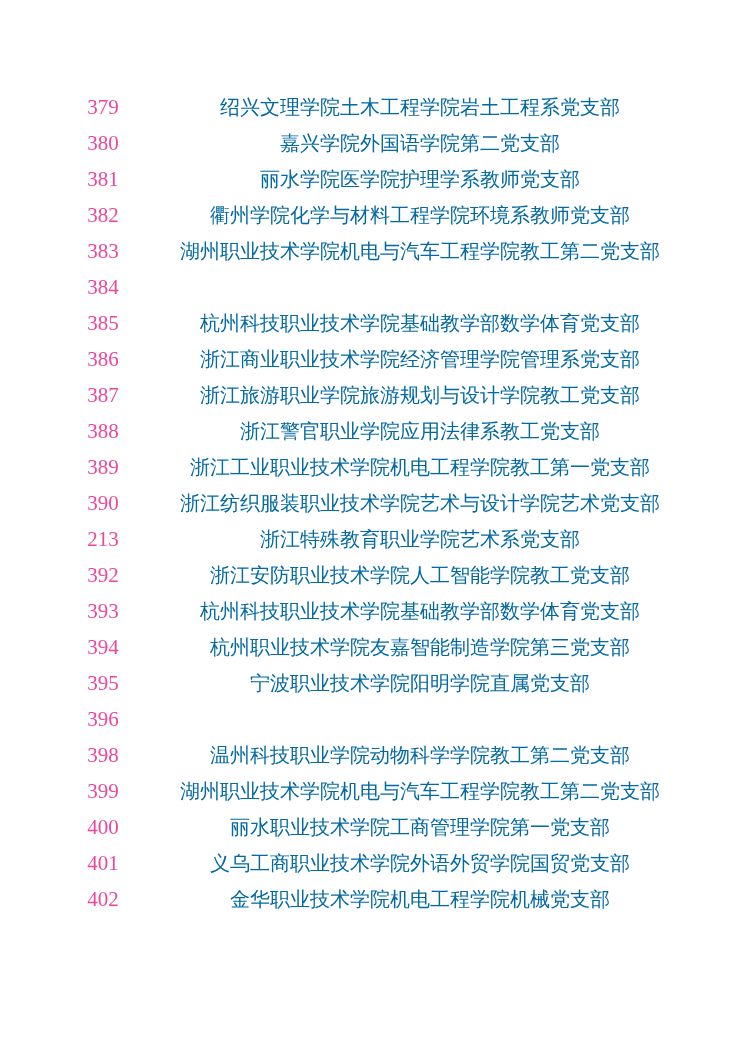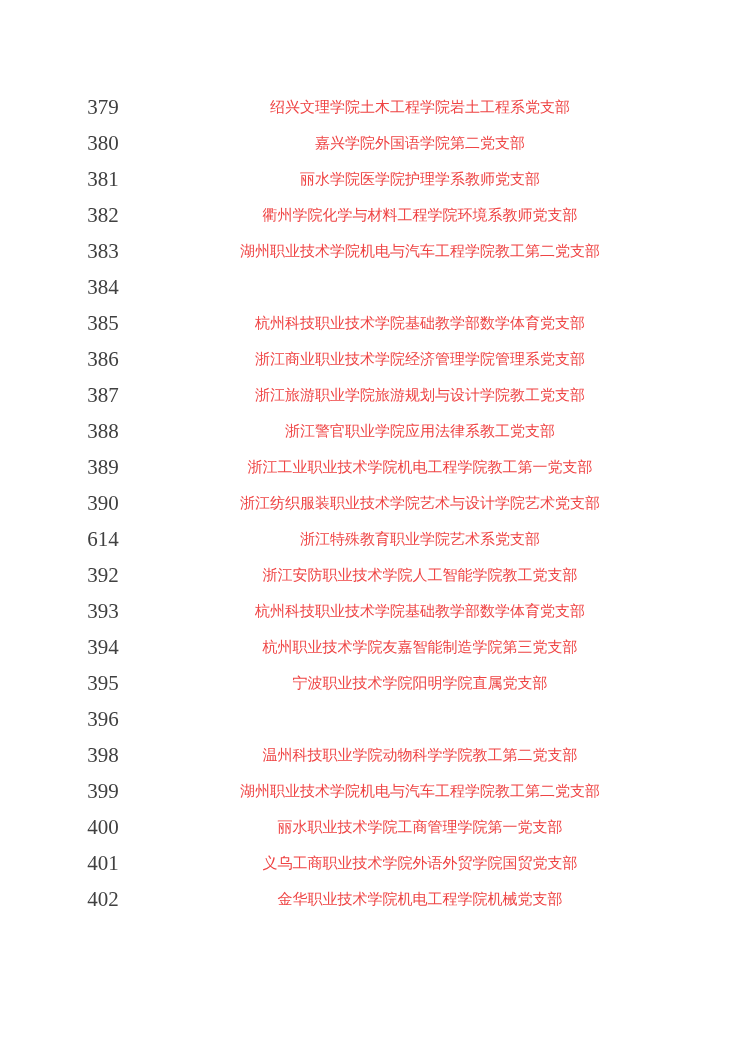--- a/index.html
+++ b/index.html
@@ -25,29 +25,29 @@
     display: flex;
     align-items: center;
     height: 36px;
   }
   .num {
     width: 90px;
     flex: 0 0 90px;
     text-align: center;
     font-family: "Liberation Serif", "DejaVu Serif", serif;
     font-size: 21px;
-    color: #404040;
+    color: #ec4899;
     line-height: 1;
   }
   .name {
     flex: 1 1 auto;
     text-align: center;
     font-family: "DejaVu Sans", sans-serif;
-    font-size: 15px;
-    color: #ef4444;
+    font-size: 20px;
+    color: #0369a1;
     line-height: 1;
     white-space: nowrap;
   }
 </style>
 </head>
 <body>
 
 <div class="page">
   <div class="branch-table">
       <div class="row">
@@ -91,21 +91,21 @@
       </div>
       <div class="row">
         <span class="num">389</span>
         <span class="name">浙江工业职业技术学院机电工程学院教工第一党支部</span>
       </div>
       <div class="row">
         <span class="num">390</span>
         <span class="name">浙江纺织服装职业技术学院艺术与设计学院艺术党支部</span>
       </div>
       <div class="row">
-        <span class="num">614</span>
+        <span class="num">213</span>
         <span class="name">浙江特殊教育职业学院艺术系党支部</span>
       </div>
       <div class="row">
         <span class="num">392</span>
         <span class="name">浙江安防职业技术学院人工智能学院教工党支部</span>
       </div>
       <div class="row">
         <span class="num">393</span>
         <span class="name">杭州科技职业技术学院基础教学部数学体育党支部</span>
       </div>

